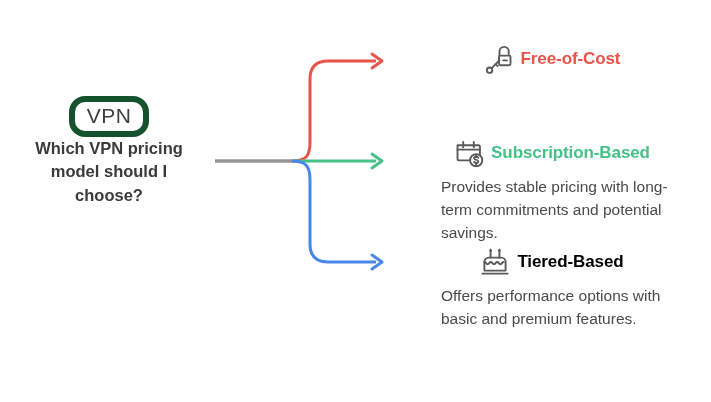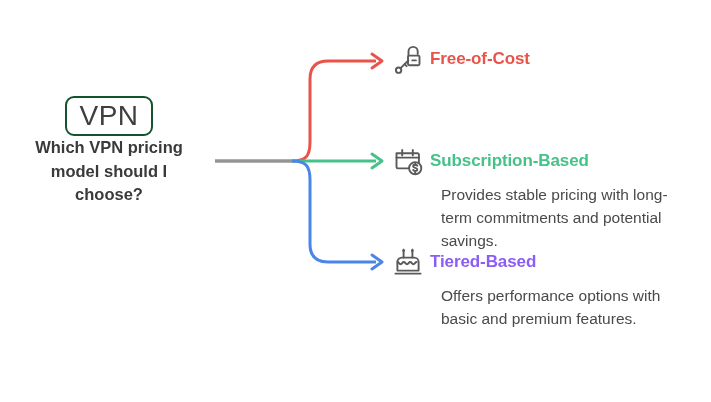--- a/index.html
+++ b/index.html
@@ -24,24 +24,24 @@
   
   .root-node {
     position: absolute;
     left: 0;
     top: 96px;
     width: 218px;
     text-align: center;
   }
   .vpn-badge {
     display: inline-block;
-    border: 2px solid #14532d;
-    border-radius: 9px;
+    border: 6px solid #14532d;
+    border-radius: 16px;
     padding: 3px 12px 4px 12px;
-    font-size: 28px;
+    font-size: 21px;
     letter-spacing: 0.5px;
     color: #3f3f3f;
     font-weight: 400;
     line-height: 1.05;
   }
   .root-question {
     font-size: 16.5px;
     font-weight: bold;
     line-height: 1.42;
     color: #3a3a3a;
@@ -64,47 +64,48 @@
     top: 0;
     width: 325px;
     height: 402px;
   }
   .branch {
     position: absolute;
     left: 0;
     width: 325px;
   }
   .branch-1 { top: 38px; }
-  .branch-2 { top: 140px; }
+  .branch-2 { top: 132px; }
   .branch-3 { top: 241px; }
 
   .branch-head {
     display: flex;
     align-items: center;
     height: 42px;
+    justify-content: center;
   }
   .branch-icon {
     width: 44px;
     min-width: 44px;
     height: 42px;
     display: flex;
     align-items: center;
     justify-content: center;
   }
   .branch-icon svg { display: block; }
 
   .branch-title {
     font-size: 17px;
     font-weight: bold;
     letter-spacing: -0.1px;
     white-space: nowrap;
   }
   .title-red   { color: #e8534a; }
   .title-green { color: #45c287; }
-  .title-blue  { color: #8b5cf6; }
+  .title-blue  { color: #000000; }
 
   .branch-desc {
     margin-left: 55px;
     margin-top: 2px;
     font-size: 15.5px;
     line-height: 1.47;
     color: #4a4a4a;
     max-width: 250px;
   }
 </style>

